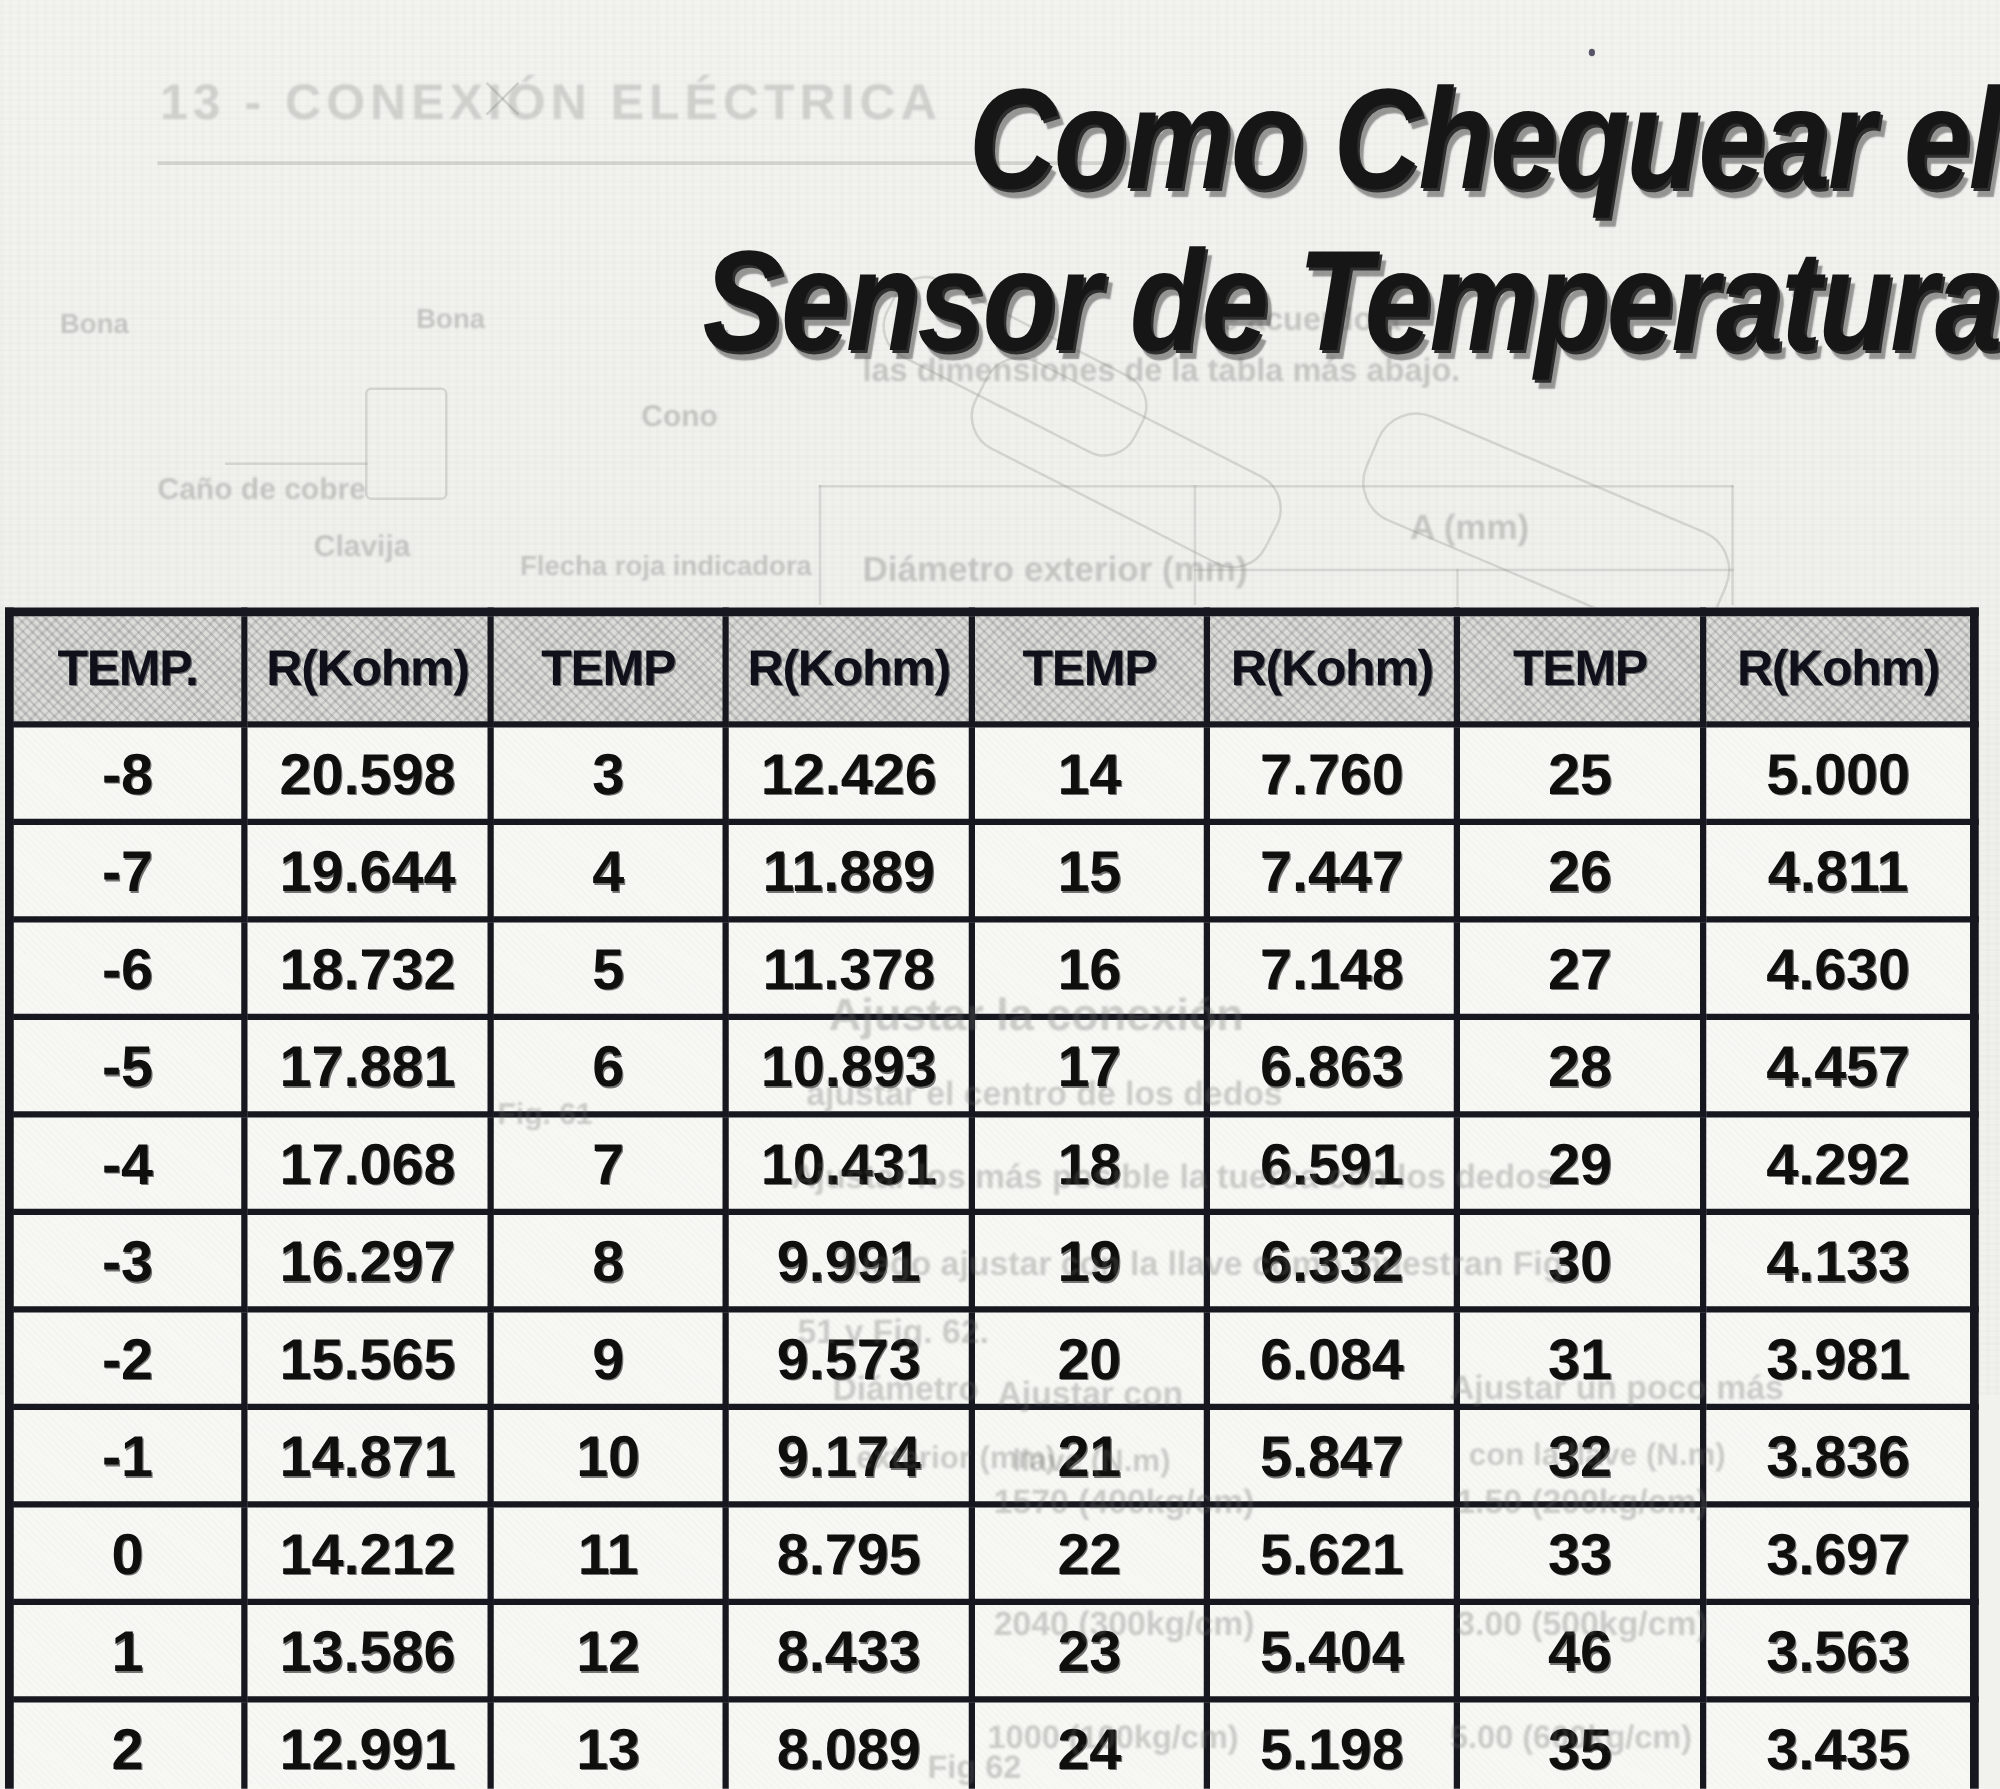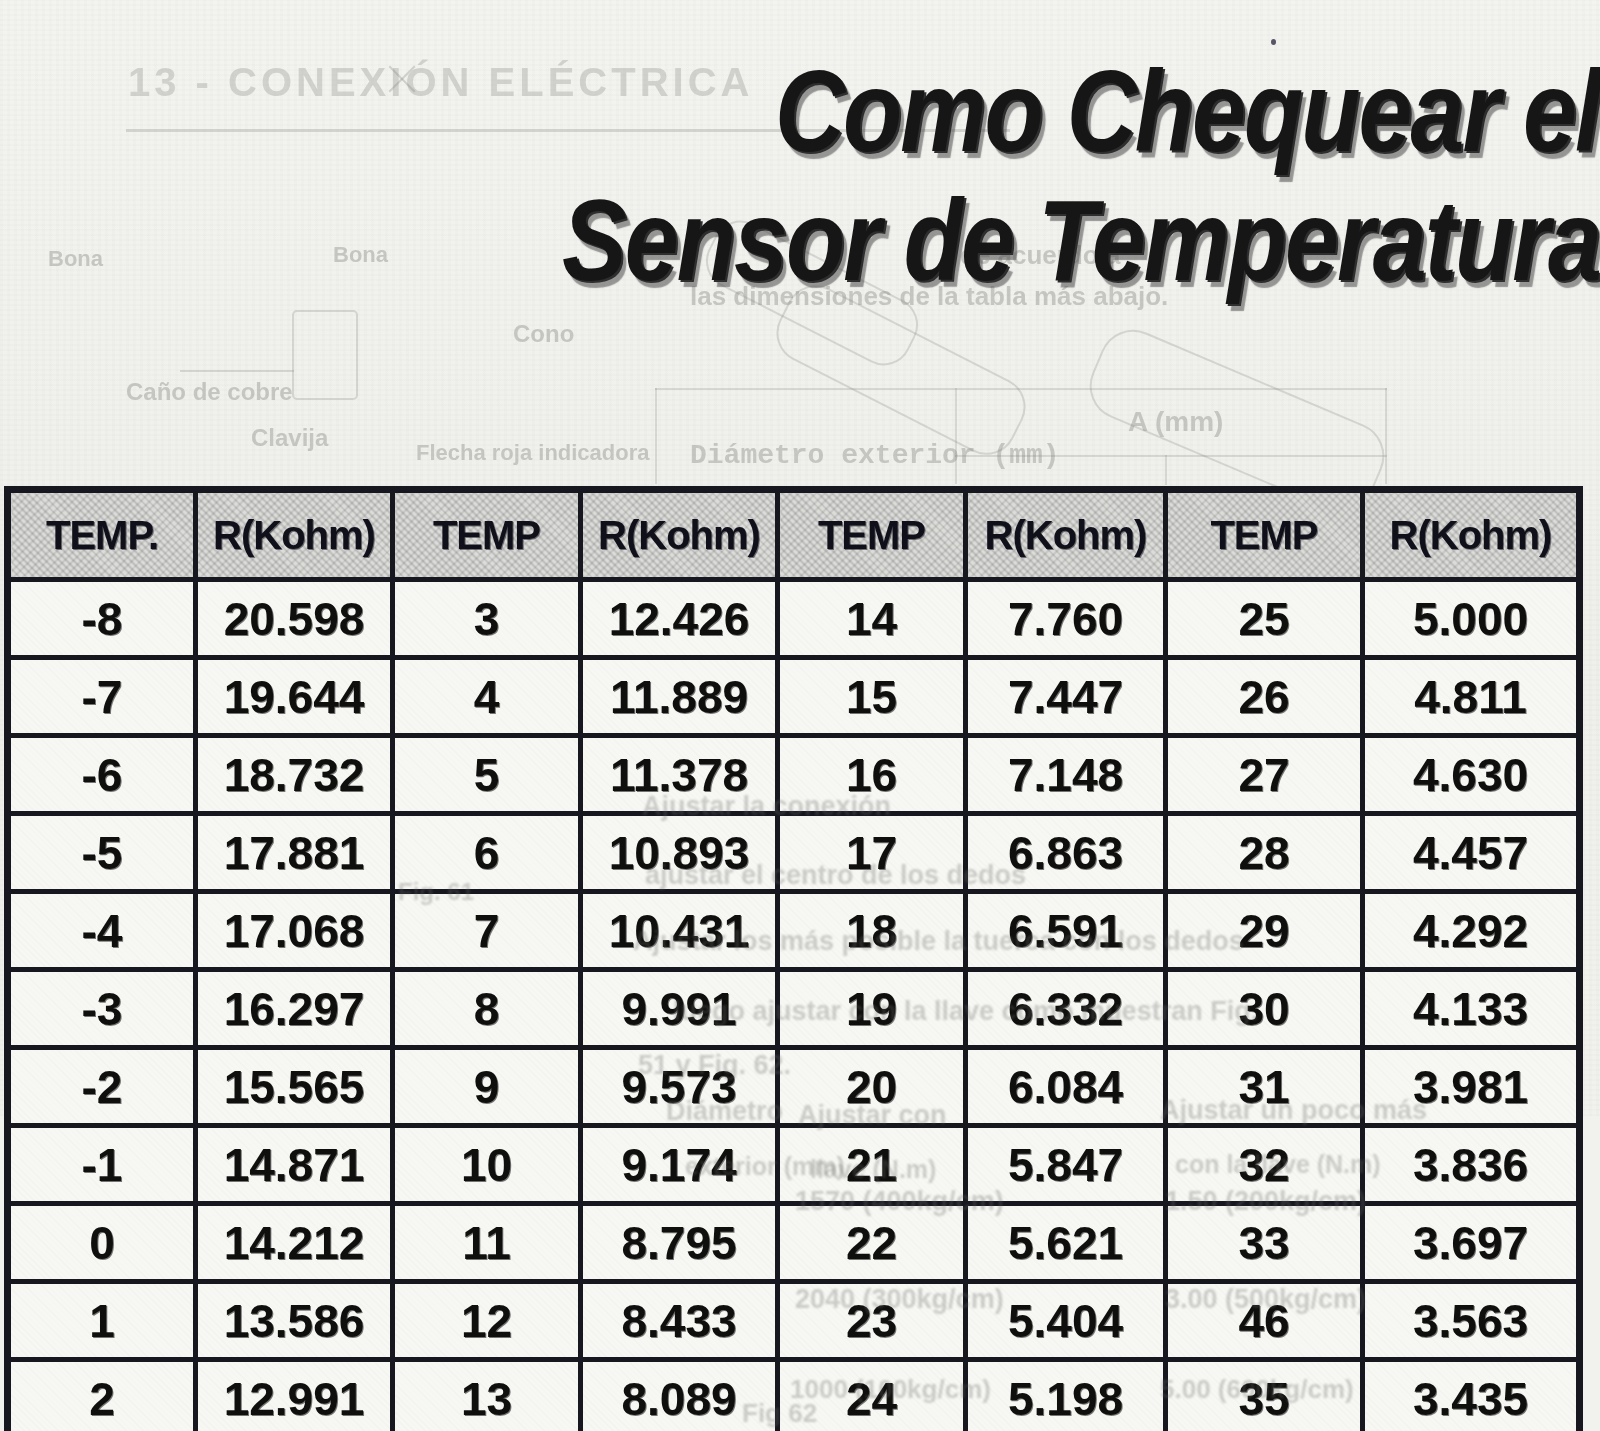--- a/index.html
+++ b/index.html
@@ -22,21 +22,21 @@
   .underline{position:absolute;left:126px;top:129px;width:884px;height:3px;
       background:rgba(122,126,118,0.26);z-index:1;}
   .u1{left:48px;top:246px;font-size:22px;}
   .u2{left:333px;top:242px;font-size:22px;}
   .u3{left:513px;top:320px;font-size:24px;}
   .u4{left:126px;top:378px;font-size:24px;}
   .u5{left:251px;top:424px;font-size:24px;}
   .u6{left:416px;top:440px;font-size:22px;}
   .u7{left:960px;top:240px;font-size:26px;}
   .u8{left:690px;top:281px;font-size:26px;}
-  .u9{left:690px;top:440px;font-size:28px;font-family:Liberation Mono, monospace;}
+  .u9{left:690px;top:440px;font-size:28px;}
   .u10{left:1128px;top:406px;font-size:28px;}
 
   .sk{position:absolute;border:2px solid rgba(126,131,122,0.25);z-index:1;}
   .sk1{left:292px;top:310px;width:62px;height:86px;border-radius:5px;}
   .sk2{left:180px;top:370px;width:112px;height:0;border-width:1px;}
   .sk3{left:700px;top:258px;width:220px;height:66px;border-radius:28px;transform:rotate(27deg);}
   .sk4{left:770px;top:330px;width:258px;height:76px;border-radius:30px;transform:rotate(27deg);}
   .sk5{left:1085px;top:375px;width:300px;height:88px;border-radius:34px;transform:rotate(23deg);}
   .crossA,.crossB{position:absolute;left:384px;top:78px;width:36px;height:2px;
       background:rgba(126,131,122,0.30);z-index:1;}
@@ -77,21 +77,21 @@
         repeating-linear-gradient(135deg, rgba(42,42,52,0.12) 0 2px, transparent 2px 6px);}
   table.sensor td{
       height:73px;font-size:46px;font-weight:bold;color:#0f0f0e;
       text-shadow:1px 1px 0 rgba(10,10,10,0.55);
       background-color:#f7f7f4;
       background-image:repeating-linear-gradient(45deg, rgba(0,0,0,0.02) 0 1px, transparent 1px 4px);}
 
   
   .got{position:absolute;z-index:6;font-weight:bold;white-space:nowrap;
       color:rgba(102,107,100,0.30);filter:blur(0.8px);pointer-events:none;}
-  .o0{left:642px;top:791px;font-size:27px;}
+  .o0{left:663px;top:791px;font-size:36px;}
   .o1{left:645px;top:860px;font-size:27px;}
   .o2{left:633px;top:926px;font-size:27px;}
   .o3{left:640px;top:996px;font-size:27px;margin-left:33px;}
   .o4{left:638px;top:1050px;font-size:27px;}
   .o5{left:666px;top:1096px;font-size:27px;}
   .o6{left:652px;top:1152px;font-size:25px;margin-left:33px;}
   .o7{left:798px;top:1100px;font-size:27px;}
   .o8{left:810px;top:1155px;font-size:25px;}
   .o9{left:1160px;top:1095px;font-size:27px;}
   .o10{left:1175px;top:1150px;font-size:25px;}

